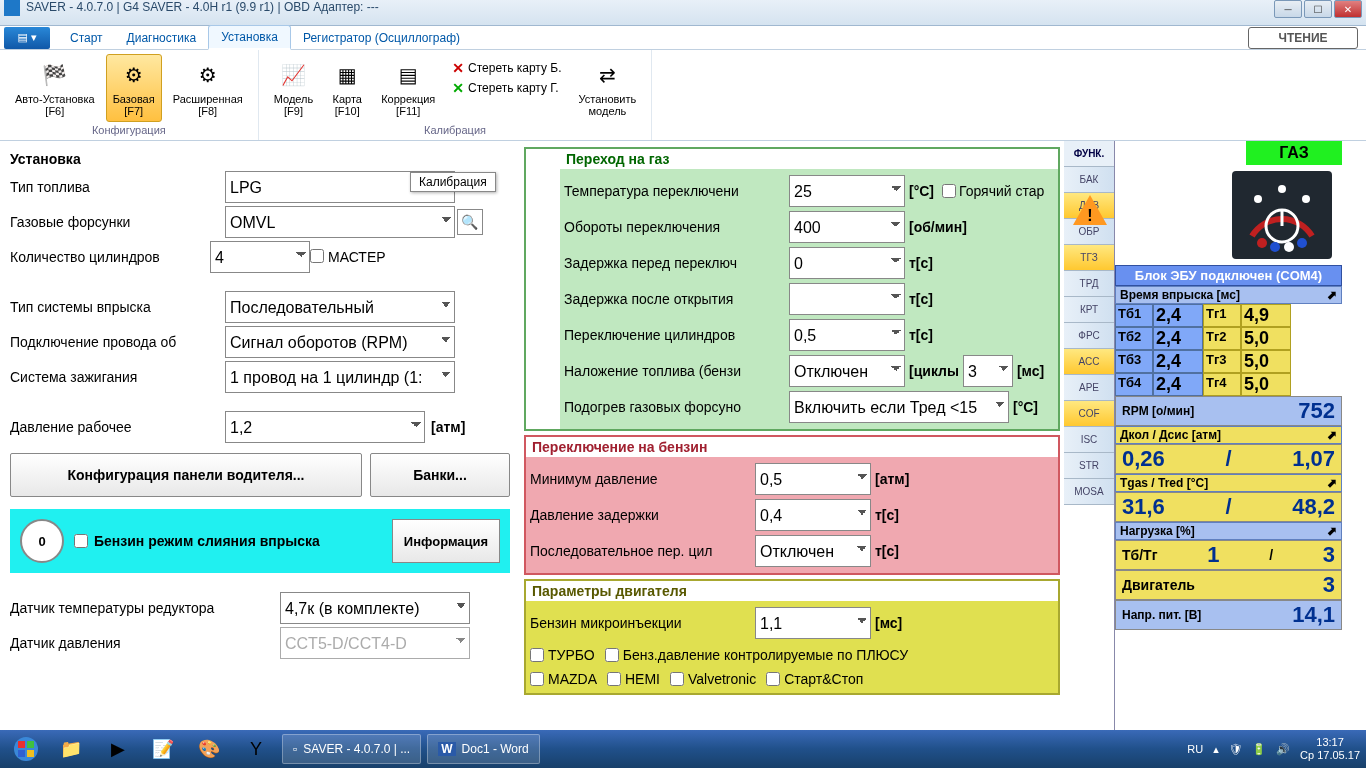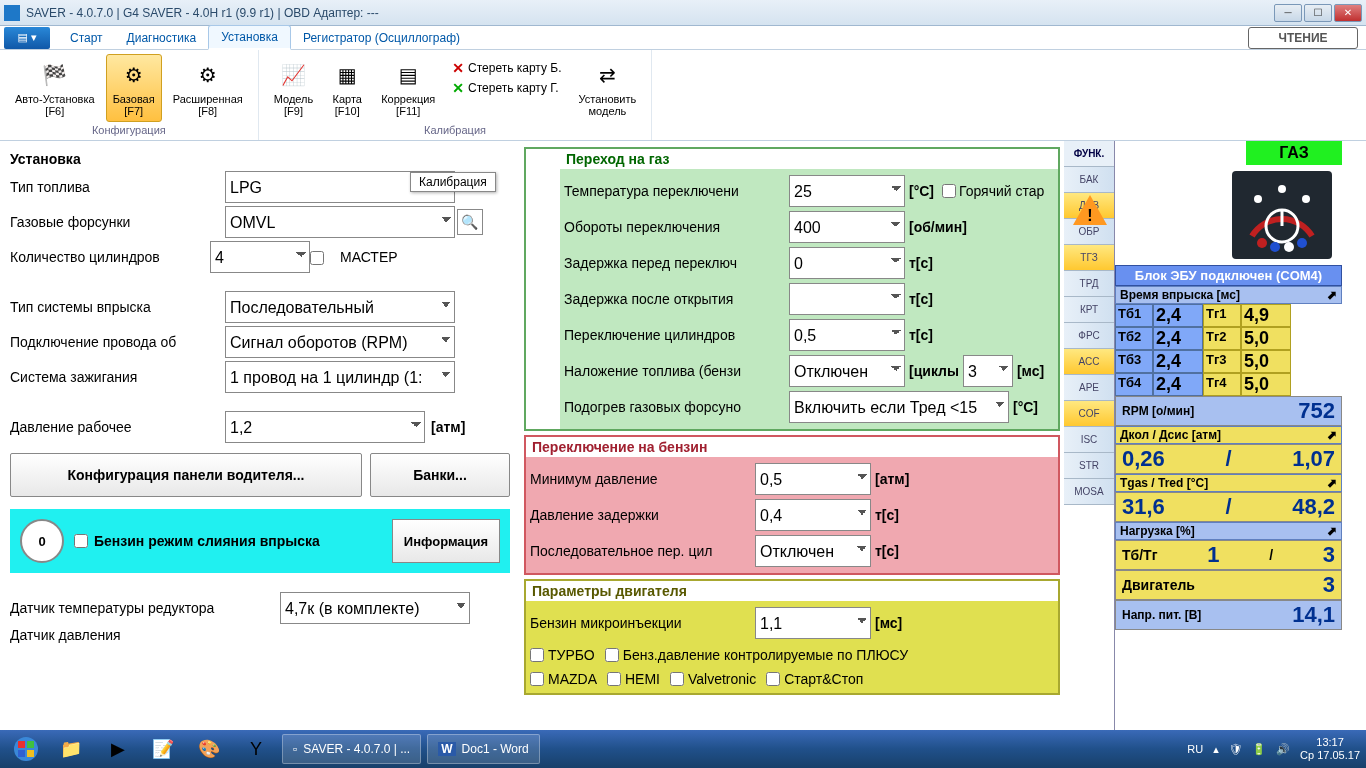--- a/index.html
+++ b/index.html
@@ -1,19 +1,19 @@
 <!DOCTYPE html>
 <html><head>
 <meta charset="utf-8">
 <style>
 * { box-sizing: border-box; margin: 0; padding: 0; font-family: "Segoe UI", Tahoma, sans-serif; }
 body { width: 1366px; height: 768px; overflow: hidden; background: #fff; position: relative; }
 
 
-.titlebar { height: 26px; background: linear-gradient(#e8f0f8, #d5e3f0); display: flex; align-items: center; padding: 0 4px; border-bottom: 1px solid #a0b8d0; }
+.titlebar { height: 26px; background: linear-gradient(#e8f0f8, #d5e3f0); display: flex; padding: 0 4px; border-bottom: 1px solid #a0b8d0; }
 .titlebar .icon { width: 16px; height: 16px; background: #1e78c8; margin-right: 6px; }
 .titlebar .title { font-size: 12px; color: #2a4a6a; flex: 1; }
 .winbtns { display: flex; gap: 2px; }
 .winbtn { width: 28px; height: 18px; background: linear-gradient(#e8eef4,#c8d8e8); border: 1px solid #7a98b8; border-radius: 2px; display:flex;align-items:center;justify-content:center;font-size:10px;color:#333;}
 .winbtn.close { background: linear-gradient(#e08080,#c03030); color:#fff; }
 
 
 .menubar { height: 24px; background: #fff; border-bottom: 1px solid #c0d0e0; display: flex; align-items: center; }
 .menubtn { width: 46px; height: 22px; background: linear-gradient(#2988d8,#1058a8); display:flex;align-items:center;justify-content:center;color:#fff;font-size:11px;border-radius:2px;margin-left:4px;margin-right:8px;}
 .tab { padding: 4px 12px; font-size: 12px; color: #0058a8; cursor: pointer; }
@@ -203,21 +203,21 @@
         <select class="combo"><option>LPG</option></select>
       </div>
     <div class="field-row">
         <label>Газовые форсунки</label>
         <select class="combo"><option>OMVL</option></select>
         <div class="search-btn">🔍</div>
       </div>
     <div class="field-row">
         <label>Количество цилиндров</label>
         <select class="combo" style="flex:0 0 100px"><option>4</option></select>
-        <label style="margin-left:0;display:flex;align-items:flex-end;gap:16px;">
+        <label style="margin-left:0;display:flex;align-items:flex-start;gap:4px;">
           <input type="checkbox" style="">
           <span>МАСТЕР</span>
         </label>
       </div>
 
     <div style="height:12px"></div>
     <div class="field-row">
         <label>Тип системы впрыска</label>
         <select class="combo"><option>Последовательный</option></select>
       </div>
@@ -251,20 +251,21 @@
       <button class="info-btn">Информация</button>
     </div>
 
     <div style="height:16px"></div>
     <div class="field-row">
         <label style="width:270px">Датчик температуры редуктора</label>
         <select class="combo" style="flex:0 0 190px"><option>4,7к (в комплекте)</option></select>
       </div>
     <div class="field-row">
         <label style="width:270px">Датчик давления</label>
+        <select class="combo" style="flex:0 0 190px;color:#888" disabled=""><option>CCT5-D/CCT4-D</option></select>
       </div>
   </div>
 
   <div class="mid-col">
     <div class="group group-green">
       <div class="group-title">Переход на газ</div>
       <div class="group-body">
         <div class="grow">
             <span class="glabel">Температура переключени</span>
             <select class="combo"><option>25</option></select>

